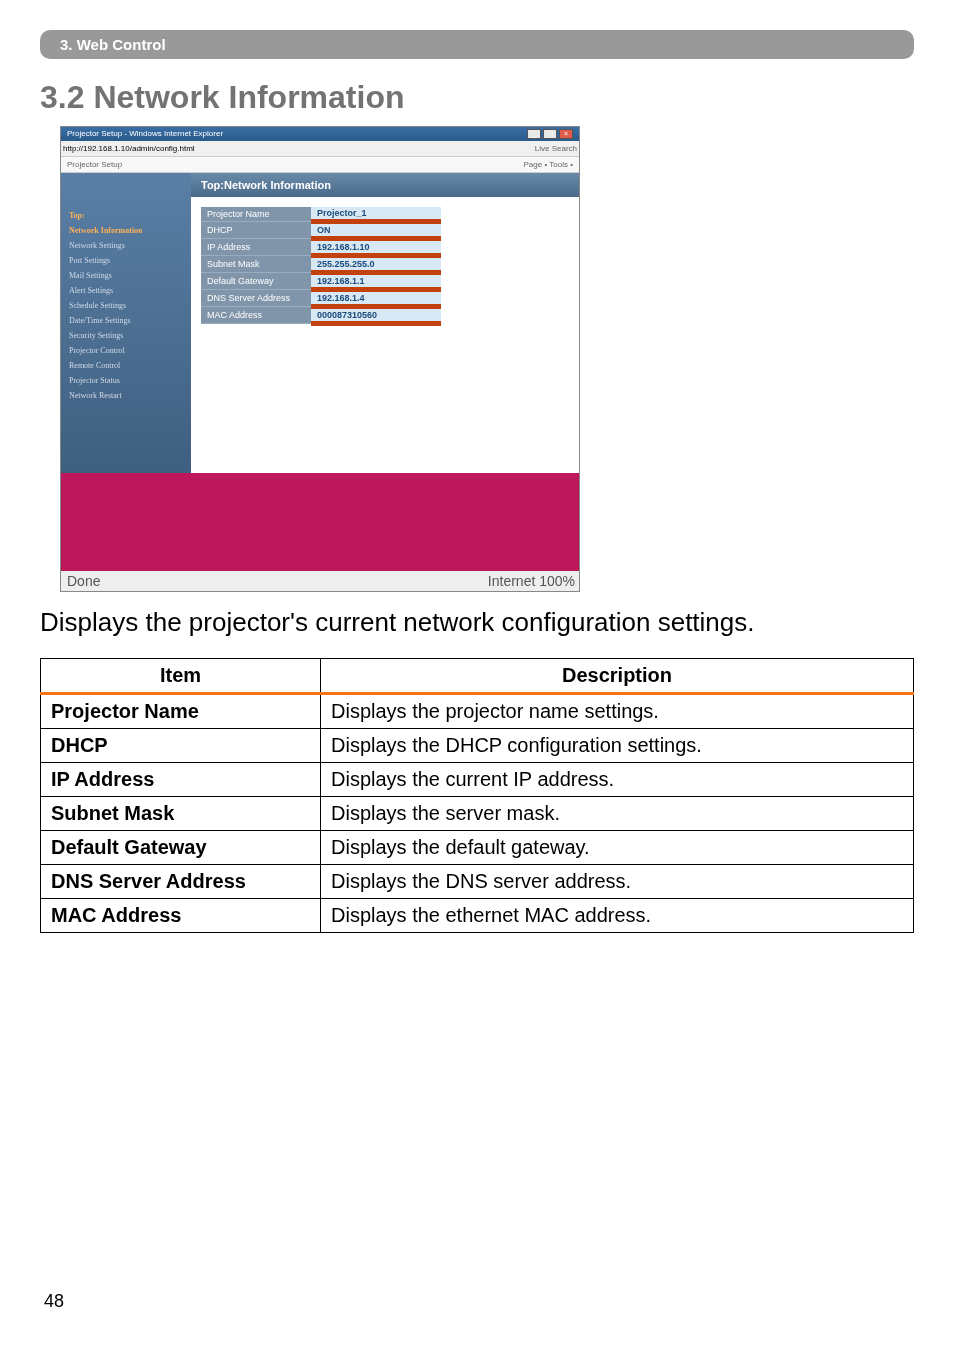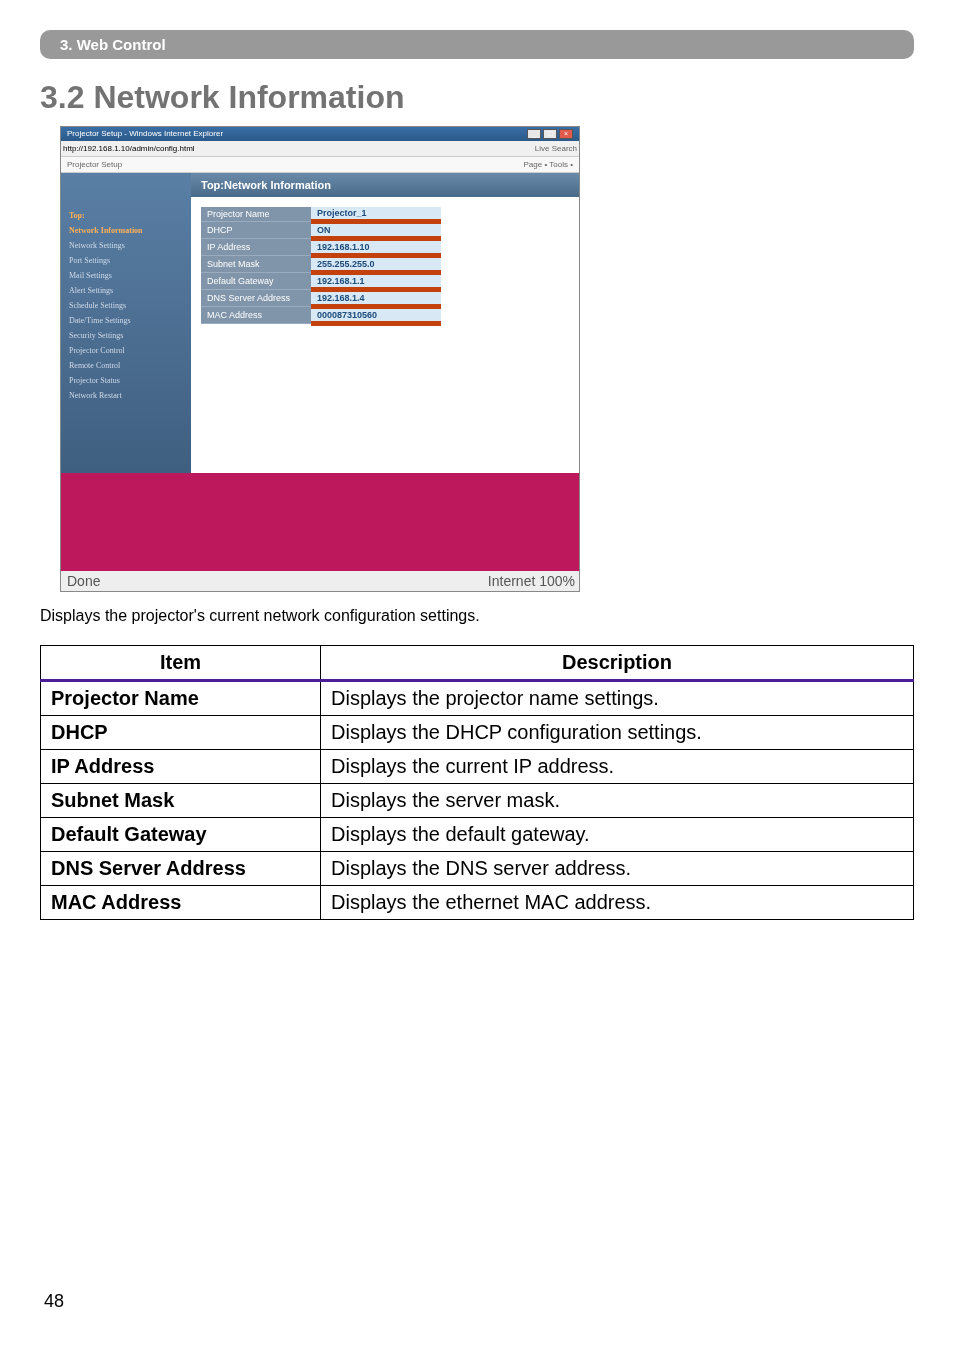--- a/index.html
+++ b/index.html
@@ -144,40 +144,40 @@
       display: flex;
       justify-content: space-between;
       padding: 2px 6px;
       font-size: 14px;
       color: #555;
       background: #eee;
       width: 520px;
     }
     .ss-wrap { position: relative; height: 100%; }
     .description {
-      font-size: 16px;
+      font-size: 26px;
       margin: 15px 40px 20px 40px;
       color: #000;
     }
     .info-table {
       margin: 0 40px;
       border-collapse: collapse;
       width: calc(100% - 80px);
     }
     .info-table th, .info-table td {
       border: 1px solid #000;
       padding: 5px 10px;
       font-size: 20px;
       text-align: left;
     }
     .info-table thead th {
       text-align: center;
       font-weight: bold;
       background: #fff;
-      border-bottom: 3px solid #4c1d95;
+      border-bottom: 3px solid #f97316;
     }
     .info-table thead th:first-child {
       width: 280px;
     }
     .info-table tbody td:first-child {
       font-weight: bold;
     }
     .page-number {
       position: absolute;
       bottom: 40px;

